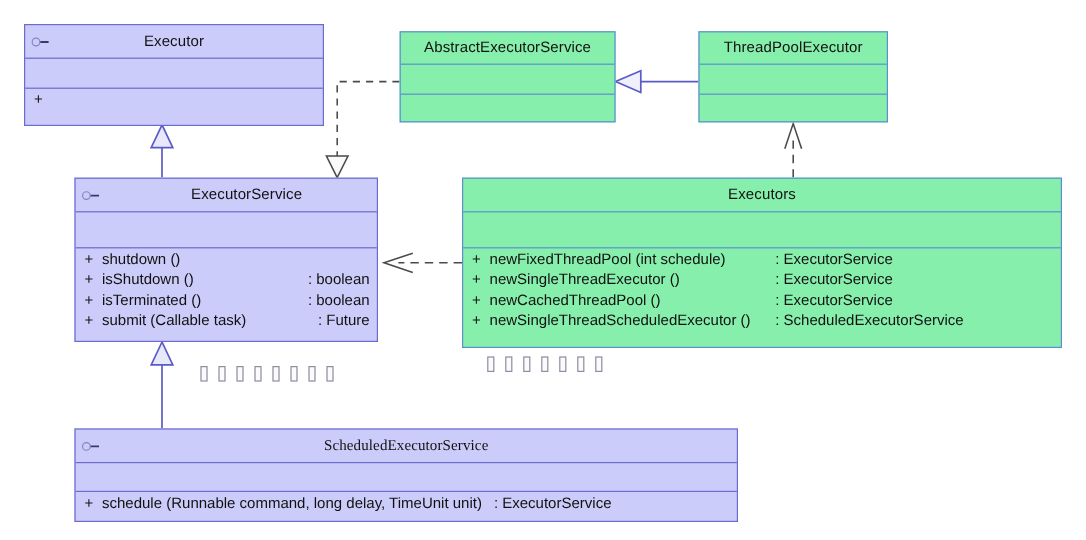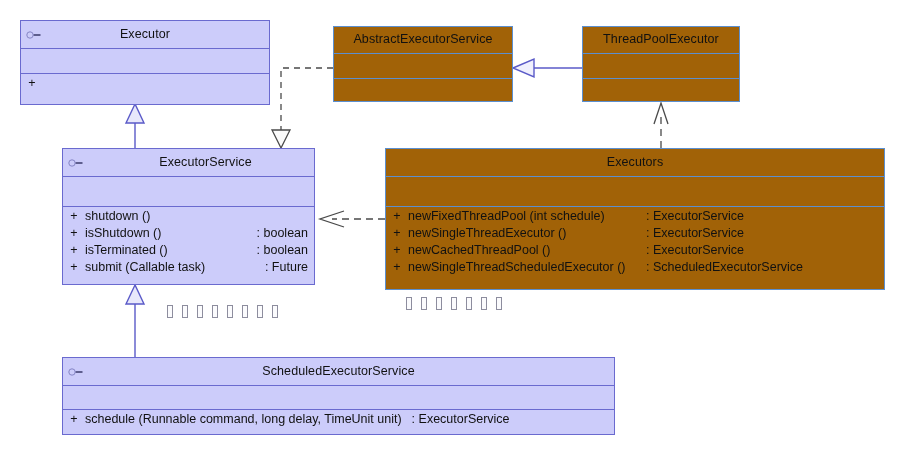--- a/index.html
+++ b/index.html
@@ -32,21 +32,21 @@
     border: 1px solid #6A6ACF;
     font-size: 12.5px;
     color: #111111;
     line-height: 1.1;
   }
   .uml-class.lav {
     background: #CCCCFA;
     border-color: #6A6ACF;
   }
   .uml-class.grn {
-    background: #a16207;
+    background: #86efac;
     border-color: #5B8FD0;
   }
   .compartment {
     box-sizing: border-box;
     position: relative;
   }
   .uml-class.lav .compartment + .compartment { border-top: 1px solid #6A6ACF; }
   .uml-class.grn .compartment + .compartment { border-top: 1px solid #5B8FD0; }
 
   .name-band {
@@ -238,21 +238,21 @@
       </div>
       <div class="op-row">
         <span class="op-vis">+</span>
         <span class="op-sig">newSingleThreadScheduledExecutor ()</span>
         <span class="op-type fixed" style="position:absolute; left:260px;">: ScheduledExecutorService</span>
       </div>
     </div>
   </div>
 
   <div class="uml-class lav" style="left:62px; top:357px; width:553px; height:78px;">
-    <div class="compartment name-band" style="height:27px;">
+    <div class="compartment name-band" style="height:27px;font-family:Liberation Serif, serif;">
       <svg class="iface-icon" viewBox="0 0 16 9">
         <circle cx="4" cy="4.5" r="3.2" fill="none" stroke="#8585C4" stroke-width="1"></circle>
         <line x1="7.6" y1="4.5" x2="14.5" y2="4.5" stroke="#3a3a6a" stroke-width="1.6"></line>
       </svg>
       <span class="class-name">ScheduledExecutorService</span>
     </div>
     <div class="compartment attrs" style="height:24px;"></div>
     <div class="compartment ops" style="height:25px;">
       <div class="op-row">
         <span class="op-vis">+</span>

